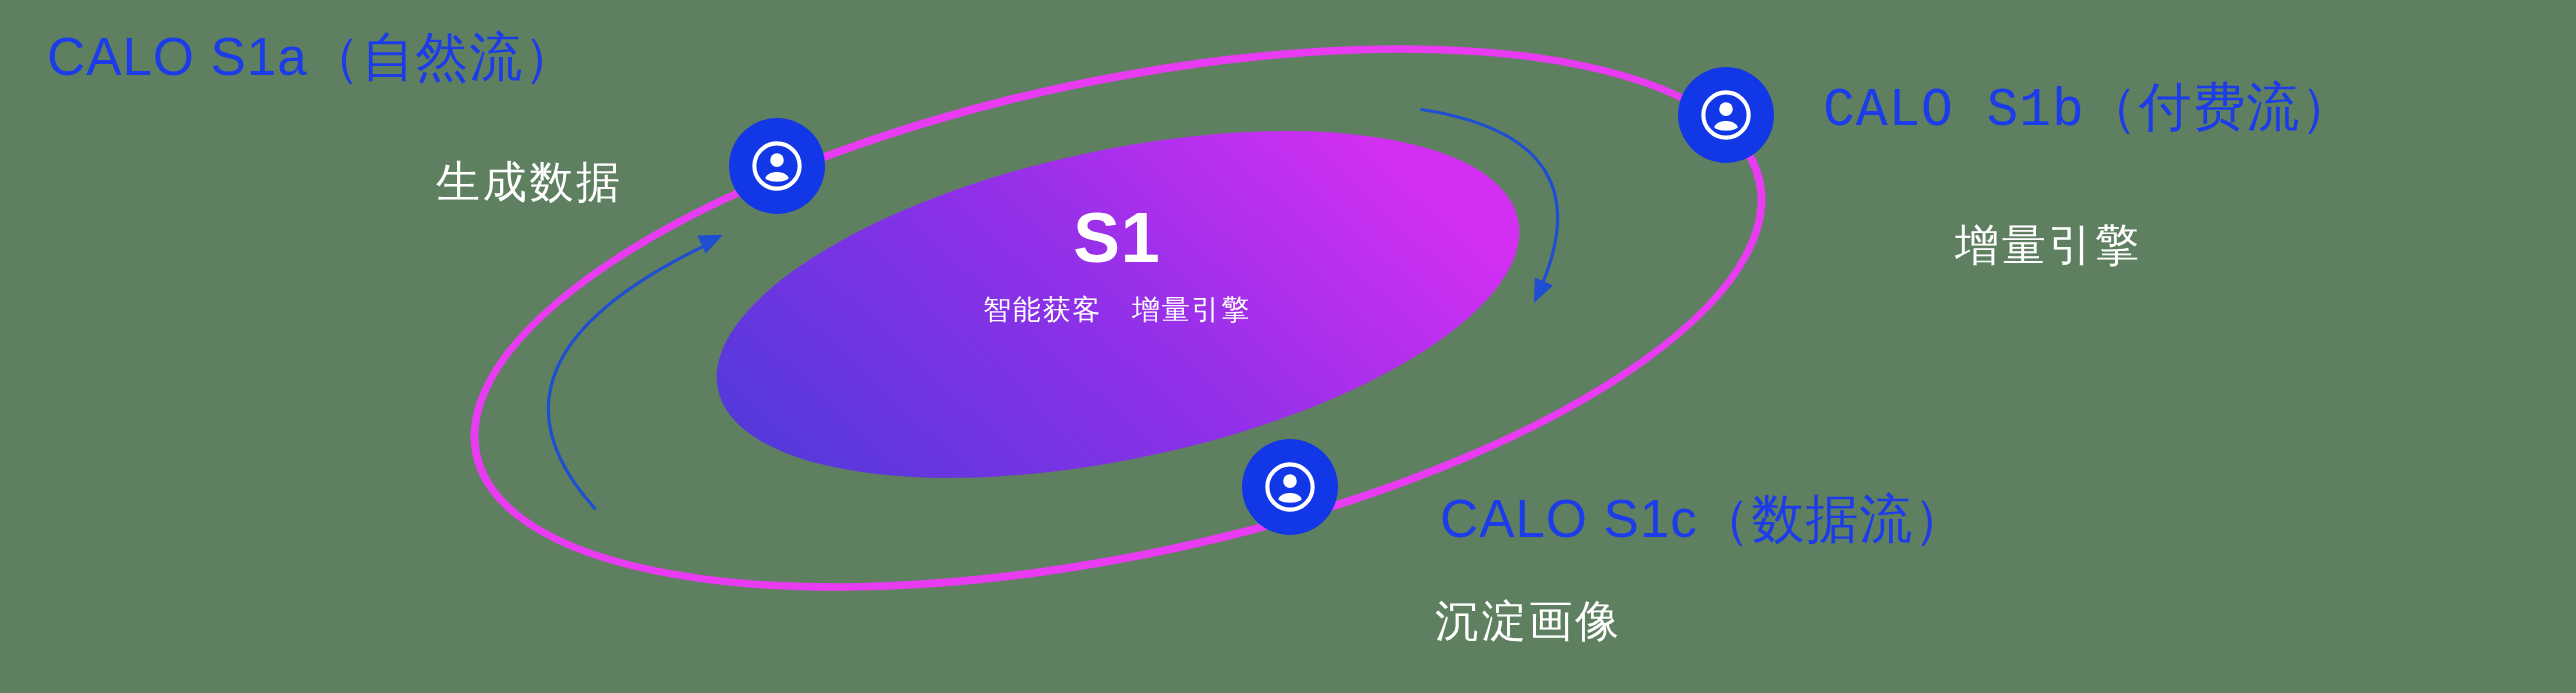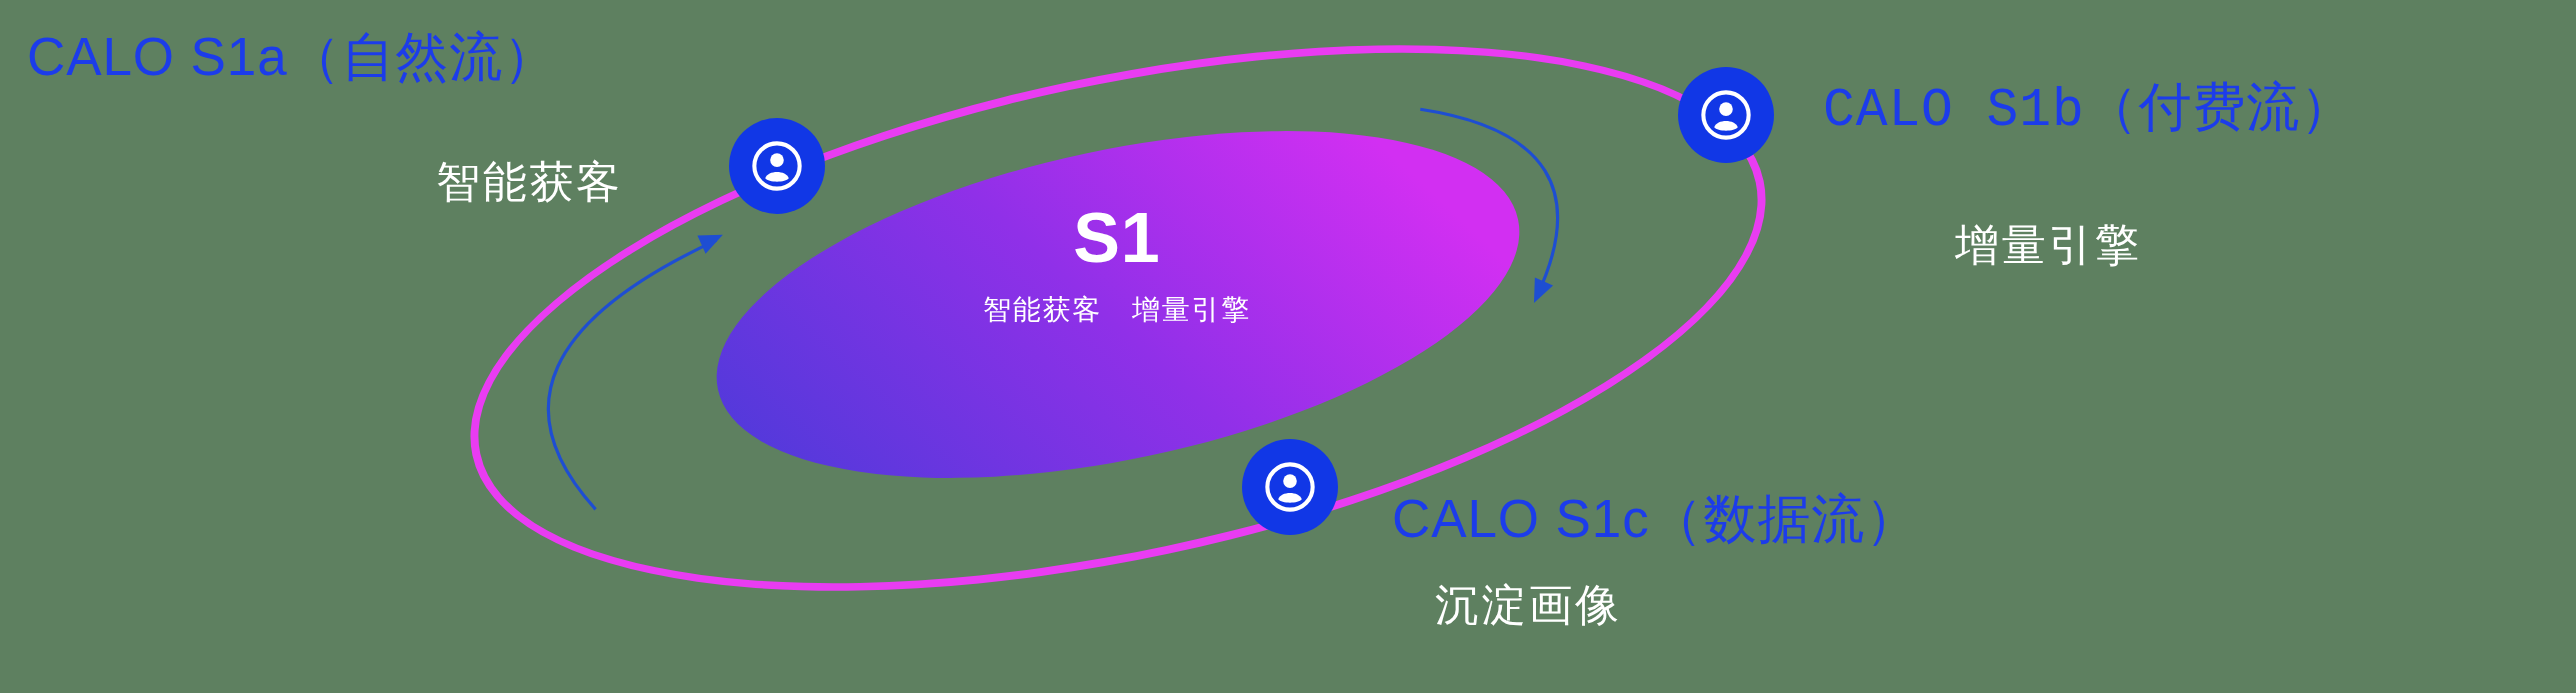--- a/index.html
+++ b/index.html
@@ -91,26 +91,26 @@
     font-size: 53px;
     font-weight: 500;
     letter-spacing: 0.9px;
   }
   .sub-white {
     color: #ffffff;
     font-size: 44px;
     font-weight: 400;
     letter-spacing: 2.7px;
   }
-  .label-a-title { left: 27px;   top: 22px; }
+  .label-a-title { left: 47px;   top: 22px; }
   .label-a-sub   { left: 436px;  top: 153px; }
   .label-b-title { left: 1823px; top: 72px; font-family: Liberation Mono, monospace; }
   .label-b-sub   { left: 1955px; top: 216px; }
-  .label-c-title { left: 1392px; top: 484px; }
-  .label-c-sub   { left: 1435px; top: 576px; }
+  .label-c-title { left: 1440px; top: 484px; }
+  .label-c-sub   { left: 1435px; top: 592px; }
 </style>
 </head>
 <body>
 
 <div class="canvas">
 
   <div class="orbit-ring"></div>
 
   <div class="core-ellipse"></div>
 
@@ -146,21 +146,21 @@
 
   <div class="node node-c">
     <svg viewBox="0 0 64 64">
       <circle cx="32" cy="32" r="25" fill="none" stroke="#ffffff" stroke-width="4.5"></circle>
       <circle cx="32" cy="25.5" r="7.5" fill="#ffffff"></circle>
       <path d="M19 45.5 C22 36.5 42 36.5 45 45.5 C41.5 50.5 22.5 50.5 19 45.5 Z" fill="#ffffff"></path>
     </svg>
   </div>
 
   <div class="label title-blue label-a-title">CALO S1a（自然流）</div>
-  <div class="label sub-white  label-a-sub">智能获客</div>
+  <div class="label sub-white  label-a-sub">生成数据</div>
 
   <div class="label title-blue label-b-title">CALO S1b（付费流）</div>
   <div class="label sub-white  label-b-sub">增量引擎</div>
 
   <div class="label title-blue label-c-title">CALO S1c（数据流）</div>
   <div class="label sub-white  label-c-sub">沉淀画像</div>
 
 </div>
 
 

